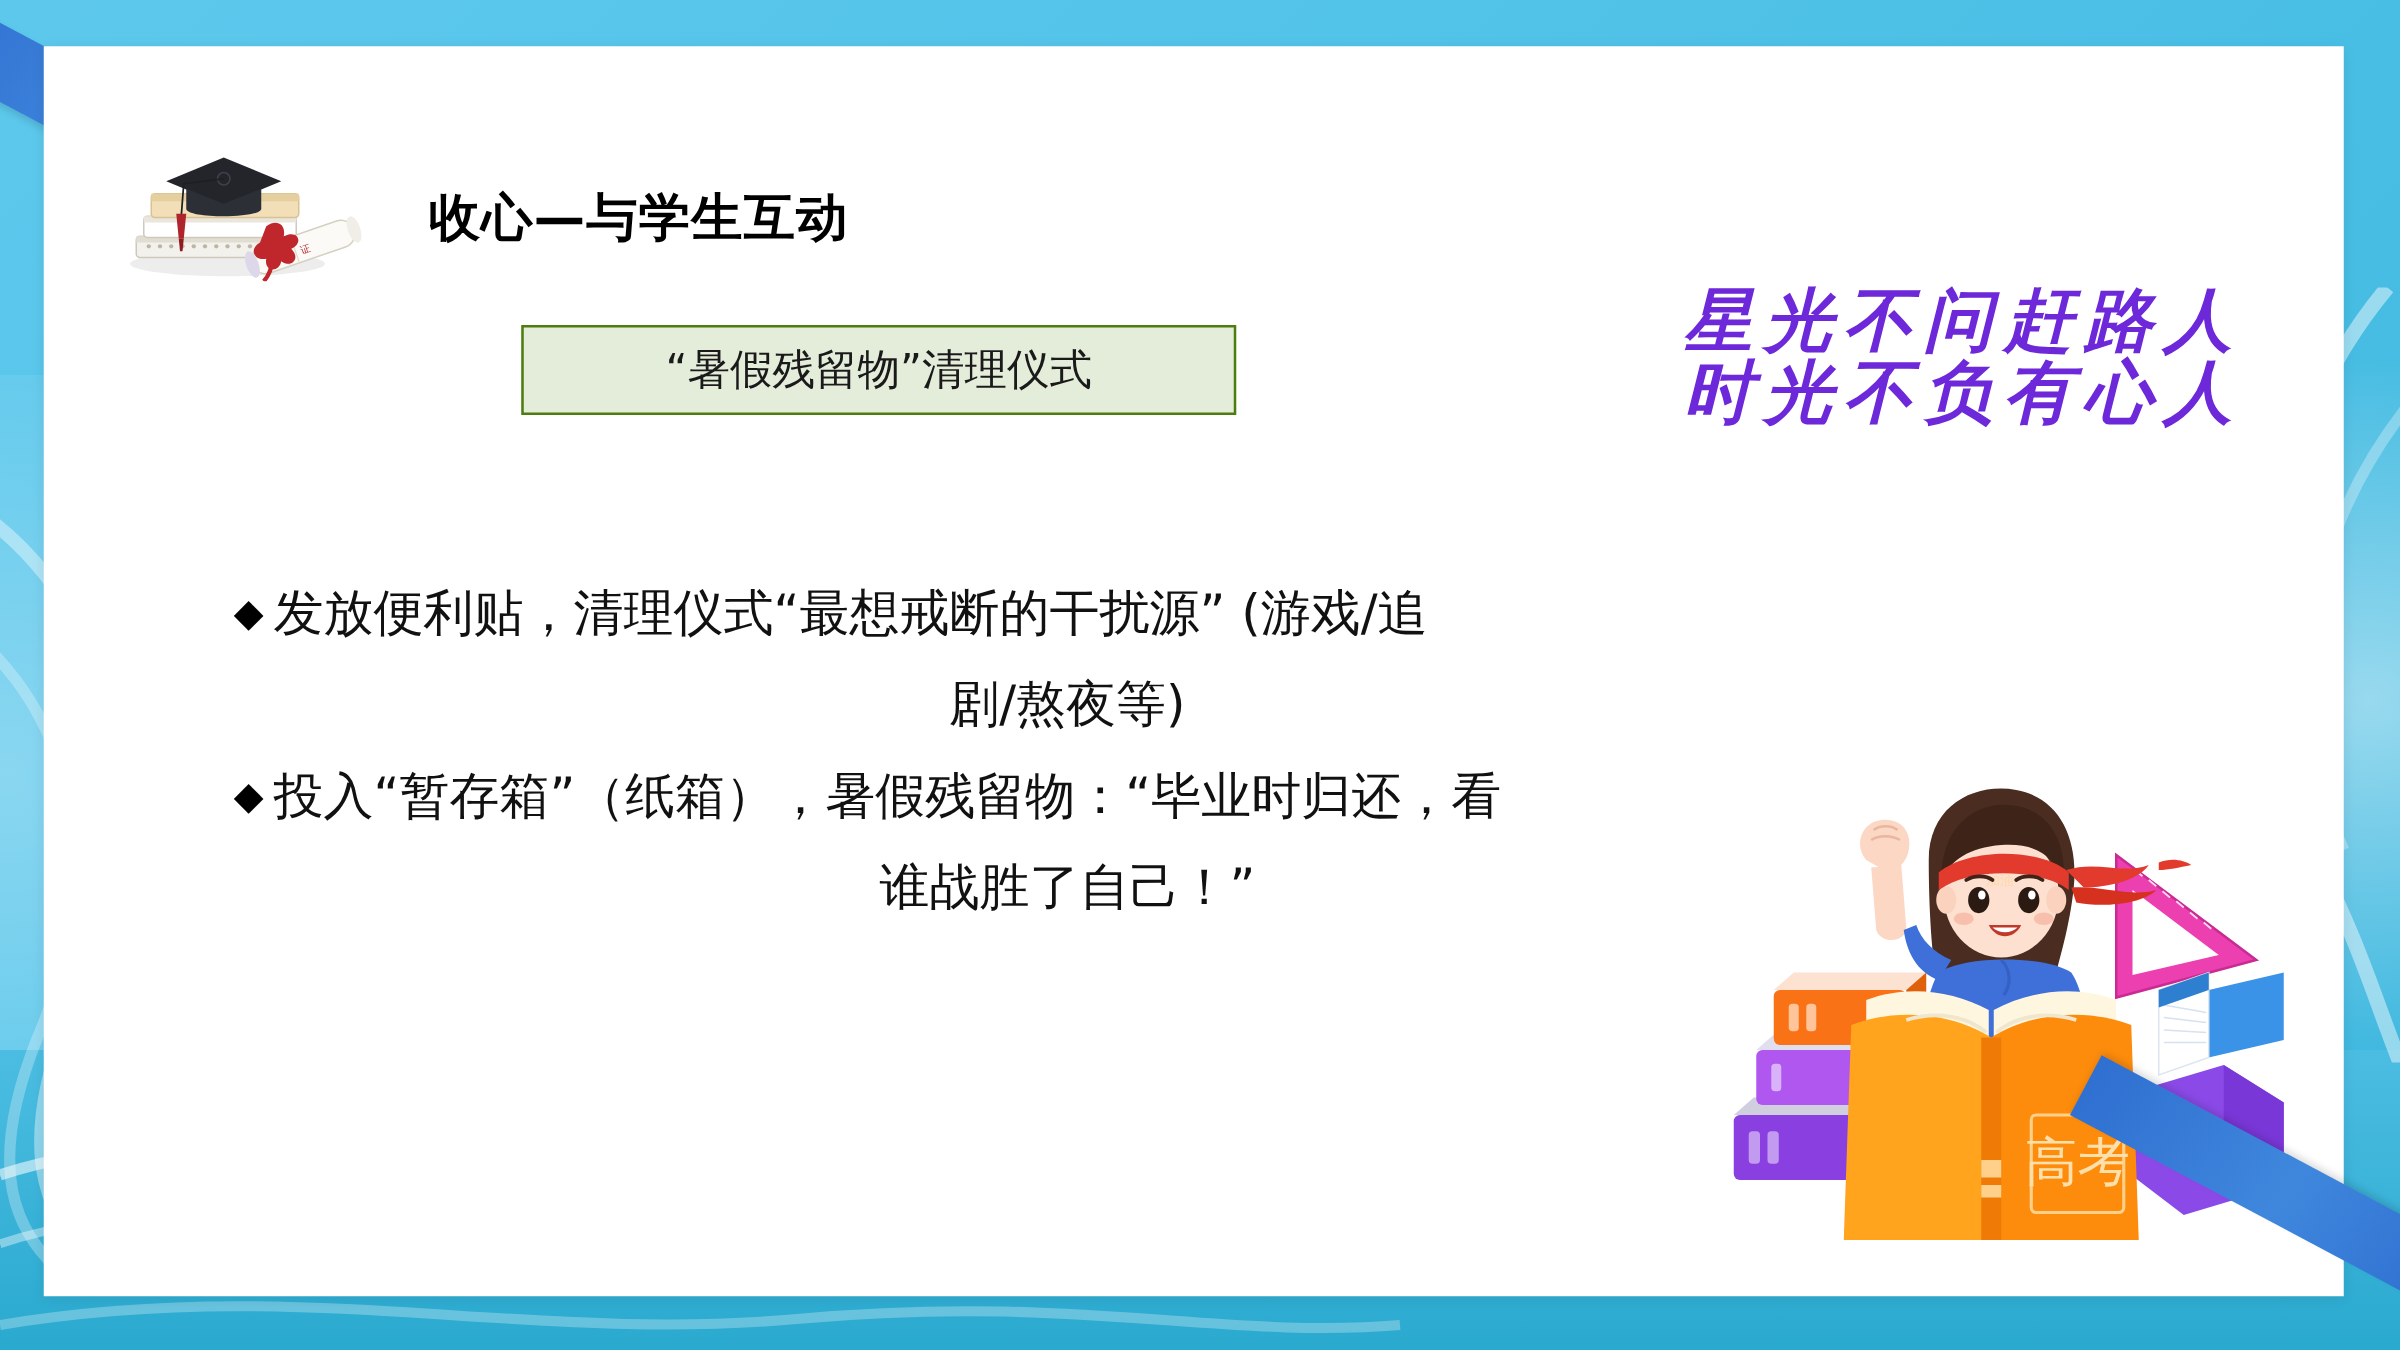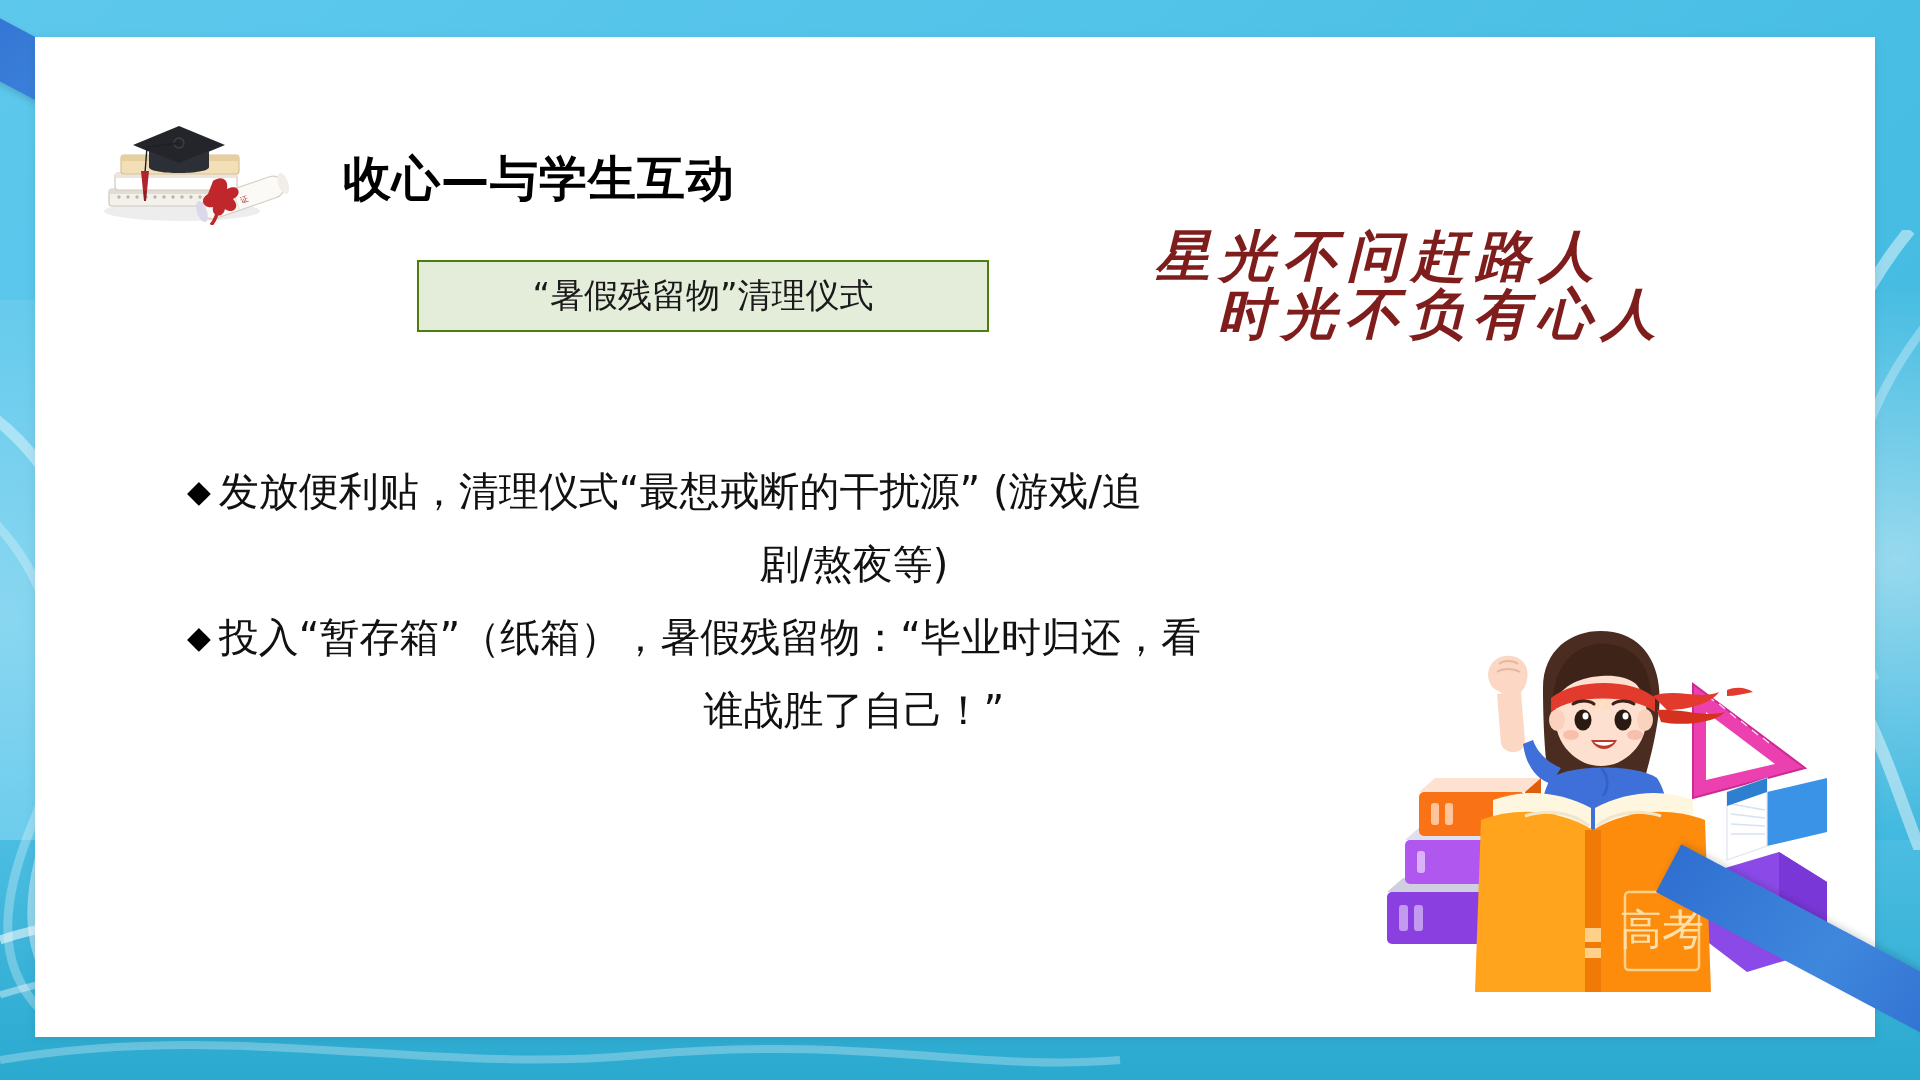--- a/index.html
+++ b/index.html
@@ -47,41 +47,41 @@
     position:absolute;left:35px;top:37px;width:1840px;height:1000px;
     background:#ffffff;box-shadow:0 2px 10px rgba(0,0,0,.08);
   }
 
   
   #gradcap{position:absolute;left:52px;top:48px;width:210px;height:140px;}
 
   
   #title{
     position:absolute;left:308px;top:110px;
-    font-size:48px;font-weight:bold;color:#000000;
+    font-size:41px;font-weight:bold;color:#000000;
     letter-spacing:1px;white-space:nowrap;
     font-family:"DejaVu Sans","Liberation Sans",sans-serif;
   }
 
   
   #callout{
     position:absolute;left:382px;top:223px;width:572px;height:72px;
     background:#e4ecda;border:2px solid #4d7c0f;
     display:flex;align-items:center;justify-content:center;
     box-sizing:border-box;
   }
   #callout-text{
     font-size:34px;color:#1a1a1a;white-space:nowrap;
     font-family:"DejaVu Sans","Liberation Sans",sans-serif;
   }
 
   
   #calligraphy{
     position:absolute;left:1120px;top:190px;width:640px;
-    color:#7f1d1d;text-align:left;
+    color:#6d28d9;text-align:right;
     font-family:"DejaVu Serif","Liberation Serif",serif;
     font-weight:bold;font-style:italic;
     line-height:1.05;
   }
   .cal-line{font-size:55px;letter-spacing:9px;white-space:nowrap;}
   .cal-line.l2{padding-left:62px;}
 
   
   #body-text{
     position:absolute;left:152px;top:418px;width:1300px;

